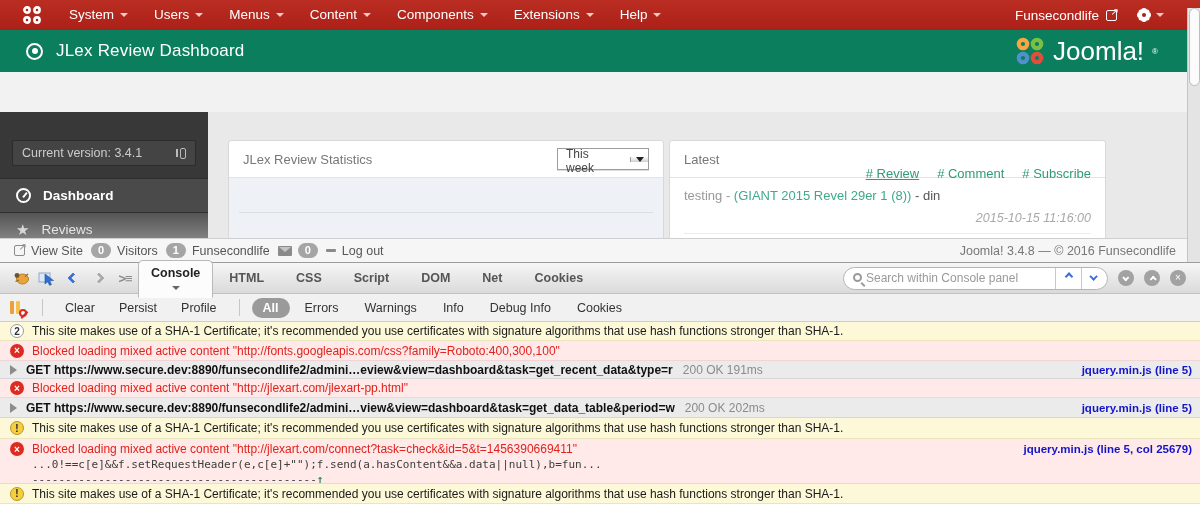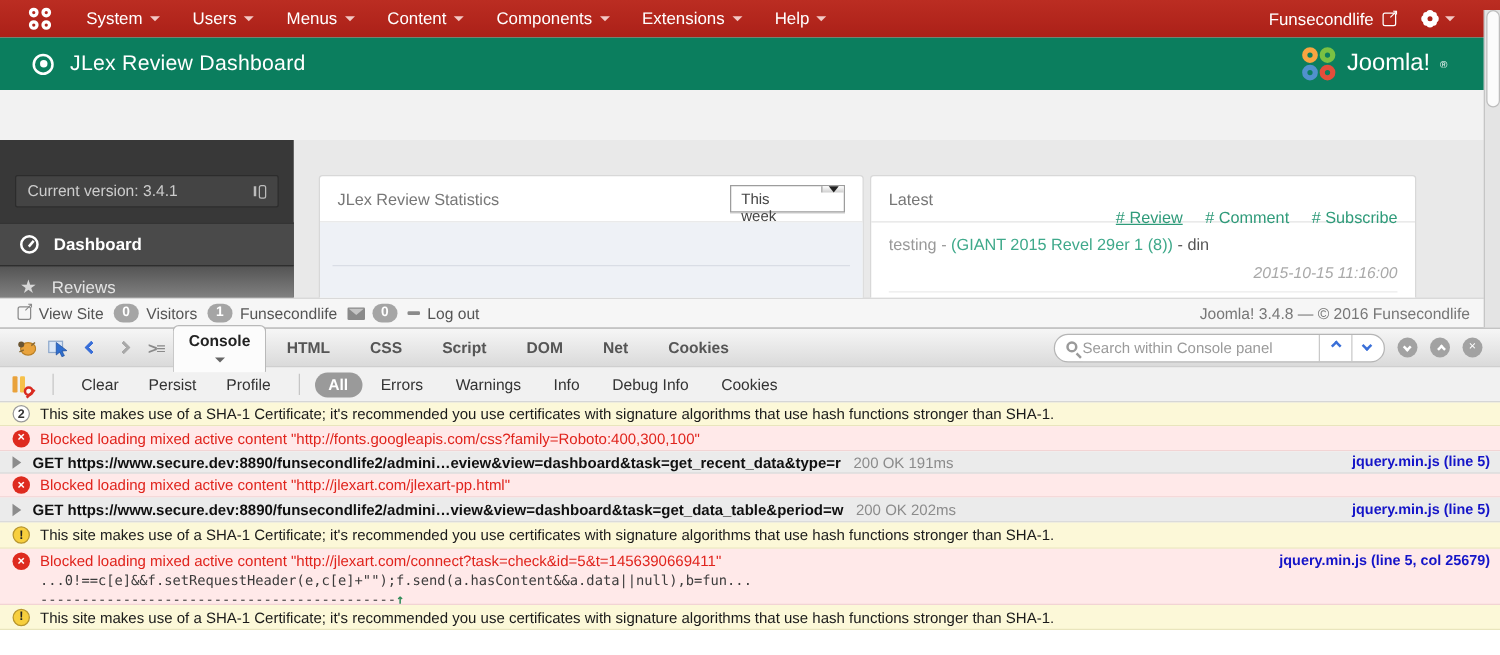--- a/index.html
+++ b/index.html
@@ -20,48 +20,48 @@
           box-shadow:0 -4px 0 -2px #fff, 0 4px 0 -2px #fff, -4px 0 0 -2px #fff, 4px 0 0 -2px #fff,
                      3px 3px 0 -2.5px #fff, -3px 3px 0 -2.5px #fff, 3px -3px 0 -2.5px #fff, -3px -3px 0 -2.5px #fff; }
   .gear::after { content:''; position:absolute; left:3px; top:3px; width:4px; height:4px; background:#ab2018; border-radius:50%; }
 
   
   .greenbar { height:42px; background:#0b7e5e; display:flex; align-items:center; padding:0 18px; color:#fff; }
   .target-icon { position:relative; width:17px; height:17px; border:2px solid #fff; border-radius:50%; margin:0 13px 0 8px; flex:0 0 auto; }
   .target-icon::after { content:''; position:absolute; left:3.5px; top:3.5px; width:6px; height:6px; background:#fff; border-radius:50%; }
   .page-title { font-size:17px; font-weight:normal; color:#fff; letter-spacing:.2px; }
   .joomla-brand { margin-left:auto; display:flex; align-items:center; gap:8px; padding-right:24px; }
-  .joomla-brand .brand-text { font-size:19px; color:#fff; }
+  .joomla-brand .brand-text { font-size:26px; color:#fff; }
   .joomla-brand sup { font-size:8px; color:#fff; vertical-align:top; }
 
   
   .gapbar { height:40px; background:#f2f2f2; }
 
   
   .content { height:126px; display:flex; overflow:hidden; background:#e9e9e9; }
-  .sidebar { width:235px; background:#383838; flex:0 0 auto; }
+  .sidebar { width:208px; background:#383838; flex:0 0 auto; }
   .version-box { margin:28px 12px 12px 12px; height:26px; background:#444; border:1px solid #2c2c2c; border-radius:2px;
                  color:#ccc; font-size:12.5px; display:flex; align-items:center; padding:0 9px; }
   .vicon { margin-left:auto; display:flex; align-items:center; gap:2px; }
   .vicon .b1 { width:2px; height:8px; background:#bbb; }
   .vicon .b2 { width:6px; height:11px; border:1.5px solid #bbb; border-radius:2px; }
   .side-item { height:34px; display:flex; align-items:center; gap:12px; padding:0 16px; font-size:13.5px; color:#e4e4e4; cursor:pointer; }
   .side-item.active { background:#4a4a4a; color:#fff; font-weight:bold; border-top:1px solid #2e2e2e; }
   .side-item.reviews { background:linear-gradient(#545454,#8f8f8f); border-top:1px solid #2e2e2e; }
   .gauge-icon { position:relative; width:15px; height:15px; border:2px solid #fff; border-radius:50%; }
   .gauge-icon::after { content:''; position:absolute; left:6px; top:2px; width:2px; height:6px; background:#fff; transform:rotate(40deg); }
   .star-icon { color:#d8d8d8; font-size:15px; line-height:1; }
 
   .main-area { position:relative; flex:1; }
   .panel { position:absolute; background:#fff; border:1px solid #d8d8d8; border-radius:3px; }
   .panel-header { height:37px; display:flex; align-items:center; padding:0 14px; border-bottom:1px solid #e3e3e3; font-size:13px; color:#777; }
   .stats-panel { left:20px; top:28px; width:436px; height:160px; }
   .chart-area { height:122px; background:#eef1f6; position:relative; }
   .chart-area .hline { position:absolute; left:10px; right:10px; border-top:1px solid #d9dde5; }
-  .select { margin-left:auto; display:flex; align-items:flex-start; height:22px; border:1px solid #9d9d9d; background:#fff; box-shadow:0 1px 0 #ddd; cursor:pointer; }
+  .select { margin-left:auto; display:flex; align-items:center; height:22px; border:1px solid #9d9d9d; background:#fff; box-shadow:0 1px 0 #ddd; cursor:pointer; }
   .select .sel-text { font-size:12px; color:#444; padding:3px 10px 0 8px; width:72px; }
   .select .sel-btn { width:18px; background:linear-gradient(#fdfdfd,#cfcfcf); border-left:1px solid #9d9d9d; display:flex; align-items:center; justify-content:center; }
   .tri-down { width:0; height:0; border-left:4px solid transparent; border-right:4px solid transparent; border-top:5px solid #222; }
 
   .latest-panel { left:461px; top:28px; width:437px; height:160px; }
   .latest-links { margin-left:auto; display:flex; gap:18px; font-size:13px; }
   .latest-links span { color:#2f9b7a; cursor:pointer;margin-top:29px; }
   .latest-links .sel { text-decoration:underline; }
   .latest-body { padding:10px 14px 0 14px; font-size:13px; }
   .entry-line .pre { color:#999; }

